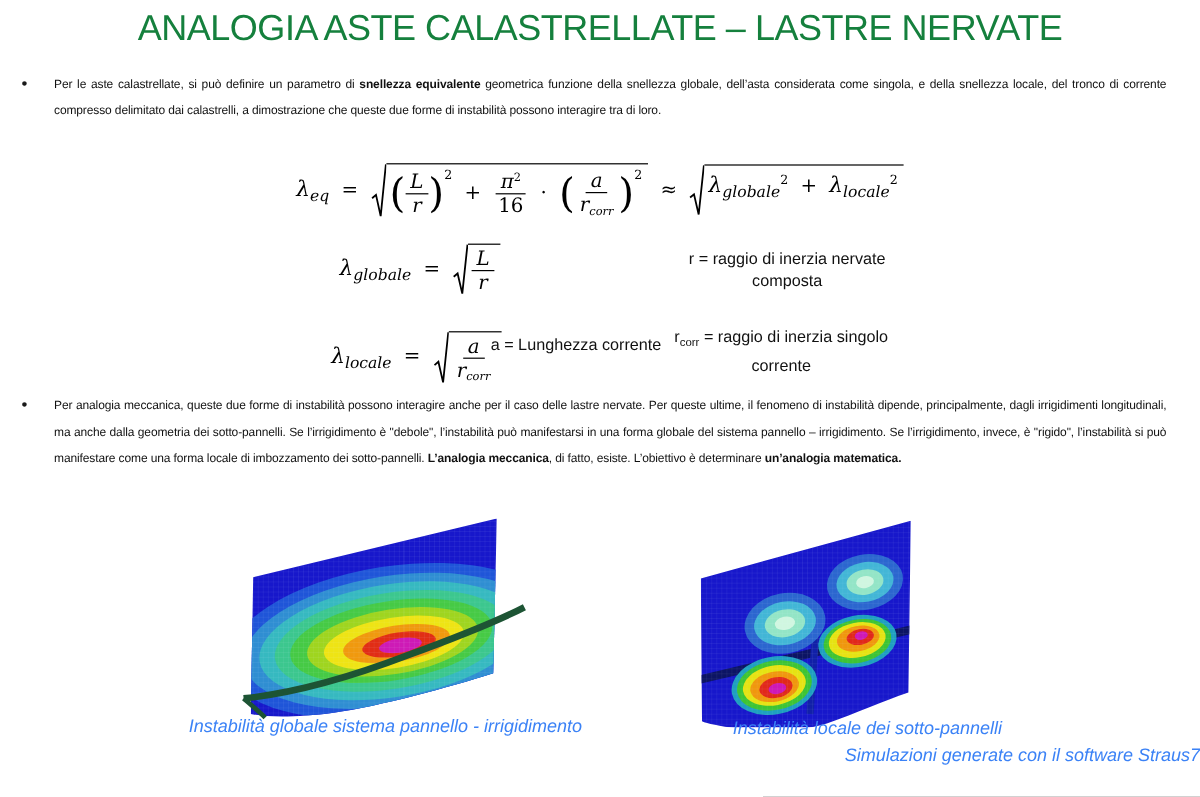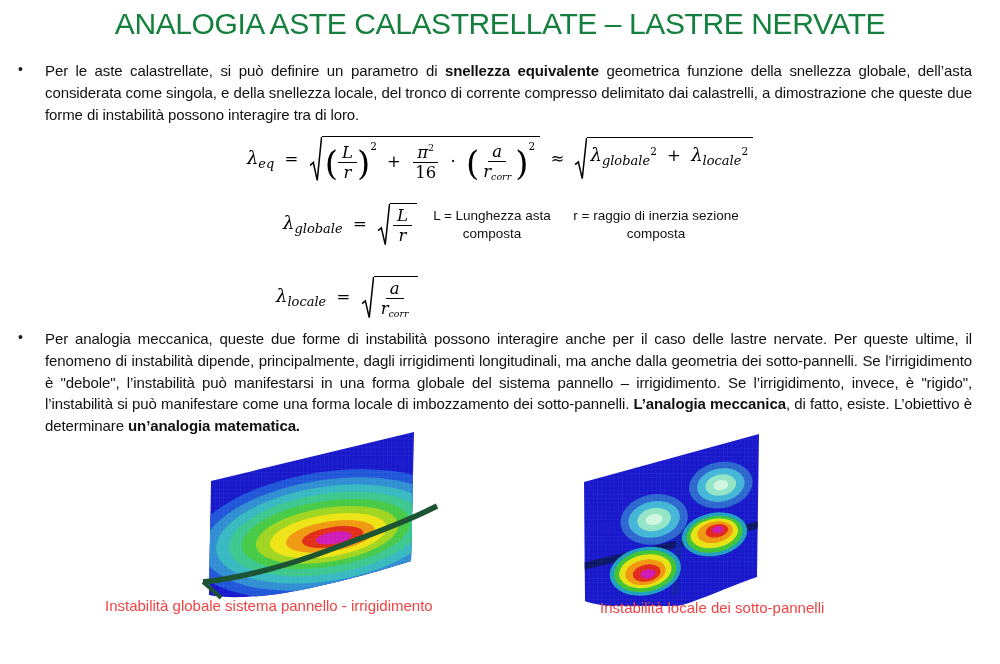--- a/index.html
+++ b/index.html
@@ -11,21 +11,21 @@
   .abs{position:absolute;}
   
   #title{
     top:7px;left:0;width:100%;text-align:center;
     font-size:30px;font-weight:400;letter-spacing:-0.4px;color:#15803d;
   }
   
   .bullet-row{left:14px;right:28px;}
   .bullet-marker{position:absolute;left:4px;top:1px;font-size:14px;}
   .ptext{
-    margin-left:31px;font-size:15px;line-height:21.8px;
+    margin-left:31px;font-size:10px;line-height:21.8px;
     text-align:justify;letter-spacing:-0.1px;color:#111;
   }
   .ptext .b{font-weight:700;}
   
   .formula{
     position:absolute;font-family:"DejaVu Serif",serif;font-size:16.5px;
     color:#000;white-space:nowrap;
   }
   .mi{font-style:italic;}
   .mn{font-style:normal;}
@@ -46,21 +46,21 @@
   .fr{display:inline-flex;flex-direction:column;align-items:center;vertical-align:middle;line-height:1.05;}
   .fr .n{border-bottom:1.3px solid #000;padding:0 4px 1px;}
   .fr .d{padding:1px 4px 0;}
   .bp{font-size:34px;line-height:30px;vertical-align:middle;font-style:normal;font-weight:400;}
   
   .mlabel{
     position:absolute;font-size:13.5px;line-height:18px;text-align:center;color:#111;
   }
   .lblsub{font-size:9.5px;}
   
-  .caption{position:absolute;font-size:15px;color:#ef4444;text-align:left;}
+  .caption{position:absolute;font-size:15px;color:#3b82f6;text-align:right;font-style:italic;}
 </style>
 </head>
 <body>
 
 <div id="slide">
 
   <div id="title" class="abs">ANALOGIA ASTE CALASTRELLATE – LASTRE NERVATE</div>
 
   <div class="abs bullet-row" style="top:60px;">
     <span class="bullet-marker">•</span>
@@ -110,36 +110,37 @@
     <span class="sqrt">
       <svg class="tick" viewBox="0 0 12 40" preserveAspectRatio="none">
           <path d="M1 25.5 L4 23 L7.6 38.5 L11.6 0.8"></path>
         </svg>
       <span class="cand"><span class="fr">
             <span class="n mi">L</span>
             <span class="d mi">r</span>
           </span></span>
     </span>
   </div>
-  <div class="mlabel" style="top:207px;left:413px;width:158px;">L = Lunghezza asta composta</div>
-  <div class="mlabel" style="top:207px;left:566px;width:180px;">r = raggio di inerzia sezione composta</div>
+  <div class="mlabel" style="top:207px;left:566px;width:180px;">r = raggio di inerzia nervate composta</div>
 
   <div class="formula" style="top:276px;left:276px;">
     <span class="lam">λ</span><span class="msub">locale</span>
     <span class="mo">=</span>
     <span class="sqrt">
       <svg class="tick" viewBox="0 0 12 40" preserveAspectRatio="none">
           <path d="M1 25.5 L4 23 L7.6 38.5 L11.6 0.8"></path>
         </svg>
       <span class="cand"><span class="fr">
             <span class="n mi">a</span>
             <span class="d"><span class="mi">r</span><span class="fsub">corr</span></span>
           </span></span>
     </span>
   </div>
+  <div class="mlabel" style="top:279px;left:400px;width:160px;white-space:nowrap;">a = Lunghezza corrente</div>
+  <div class="mlabel" style="top:272px;left:556px;width:190px;"><span>r</span><sub class="lblsub">corr</sub><span> = raggio di inerzia singolo corrente</span></div>
 
   <div class="abs bullet-row" style="top:328px;">
     <span class="bullet-marker">•</span>
     <div class="ptext"><span>Per analogia meccanica, queste due forme di instabilità possono interagire anche per il caso delle lastre nervate. Per queste ultime, il fenomeno di instabilità dipende, principalmente, dagli irrigidimenti longitudinali, ma anche dalla geometria dei sotto-pannelli. Se l’irrigidimento è "debole", l’instabilità può manifestarsi in una forma globale del sistema pannello – irrigidimento. Se l’irrigidimento, invece, è "rigido", l’instabilità si può manifestare come una forma locale di imbozzamento dei sotto-pannelli. </span><span class="b">L’analogia meccanica</span><span>, di fatto, esiste. L’obiettivo è determinare </span><span class="b">un’analogia matematica.</span></div>
   </div>
 
   <svg class="abs" style="top:430px;left:198px;overflow:visible;" width="280" height="170" viewBox="0 0 280 170" role="img">
     <defs>
       <clipPath id="clipL">
         <path d="M13,51 L216,2 L213,131 C175,143 120,158 80,164 C50,168 25,168 11,165 Z"></path>
@@ -205,15 +206,16 @@
         <ellipse cx="141" cy="110" rx="24" ry="14.5" fill="#e6e312"></ellipse>
         <ellipse cx="142" cy="109" rx="18" ry="10.5" fill="#f0970d"></ellipse>
         <ellipse cx="144" cy="108" rx="11.5" ry="6.5" fill="#e1281a"></ellipse>
         <ellipse cx="145" cy="107" rx="5.5" ry="3.5" fill="#ce18b6"></ellipse>
       </g>
       <rect x="0" y="0" width="188" height="175" fill="url(#meshR)"></rect>
     </g>
   </svg>
 
   <div class="caption" style="top:597px;left:105px;width:380px;">Instabilità globale sistema pannello - irrigidimento</div>
-  <div class="caption" style="top:599px;left:600px;width:265px;">Instabilità locale dei sotto-pannelli</div>
+  <div class="caption" style="top:599px;left:570px;width:265px;">Instabilità locale dei sotto-pannelli</div>
+  <div class="caption" style="top:621px;left:0;width:100%;">Simulazioni generate con il software Straus7</div>
 
 </div>
 
 </body></html>

